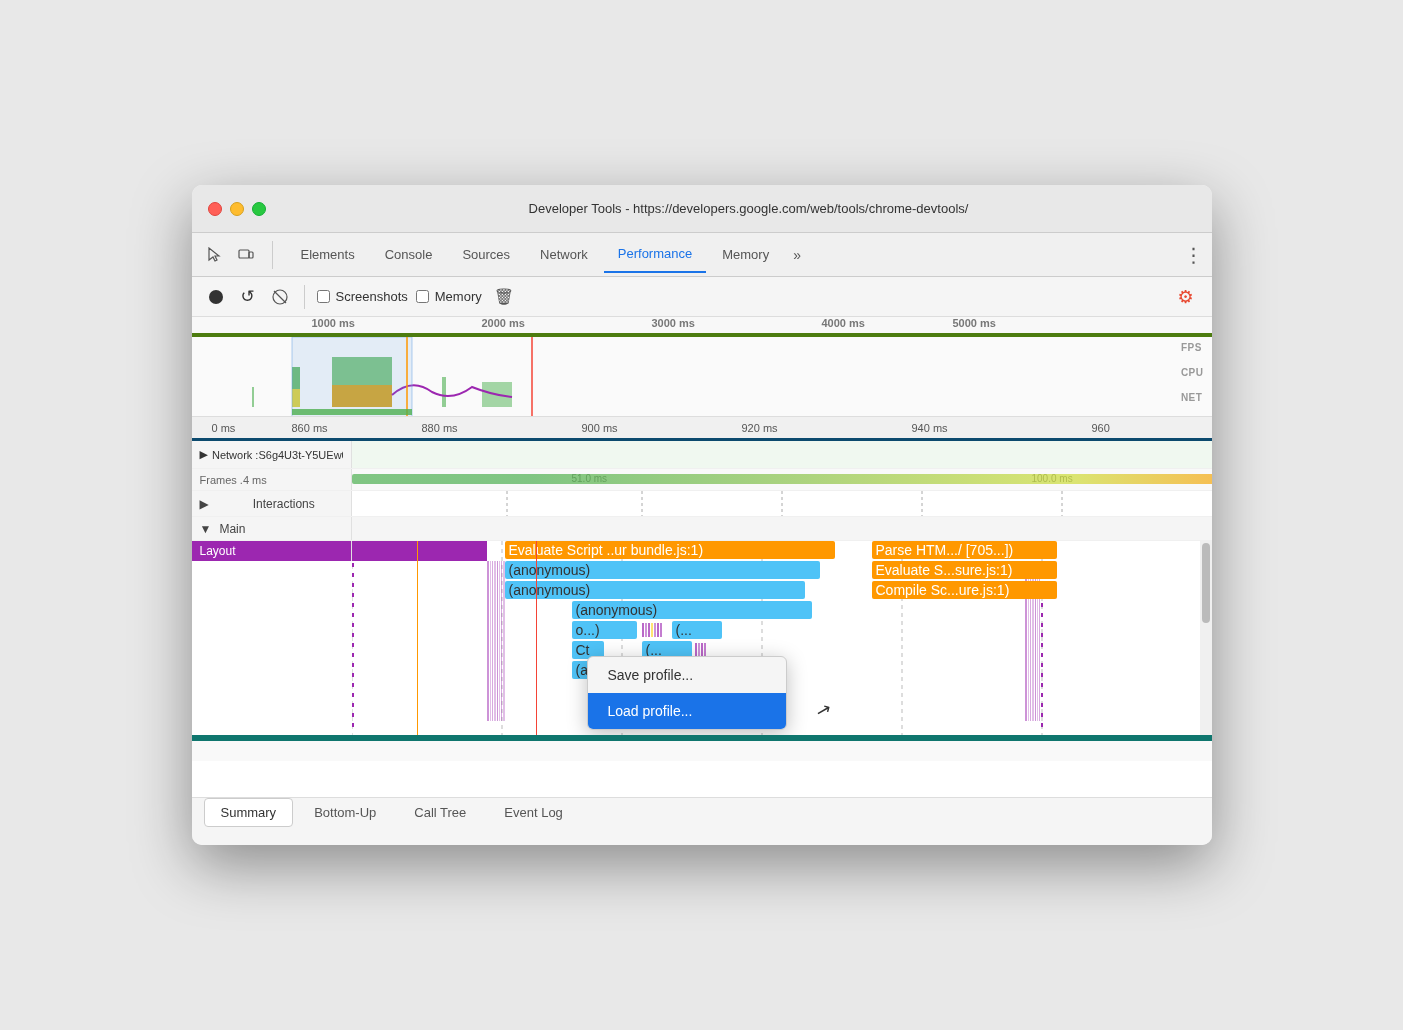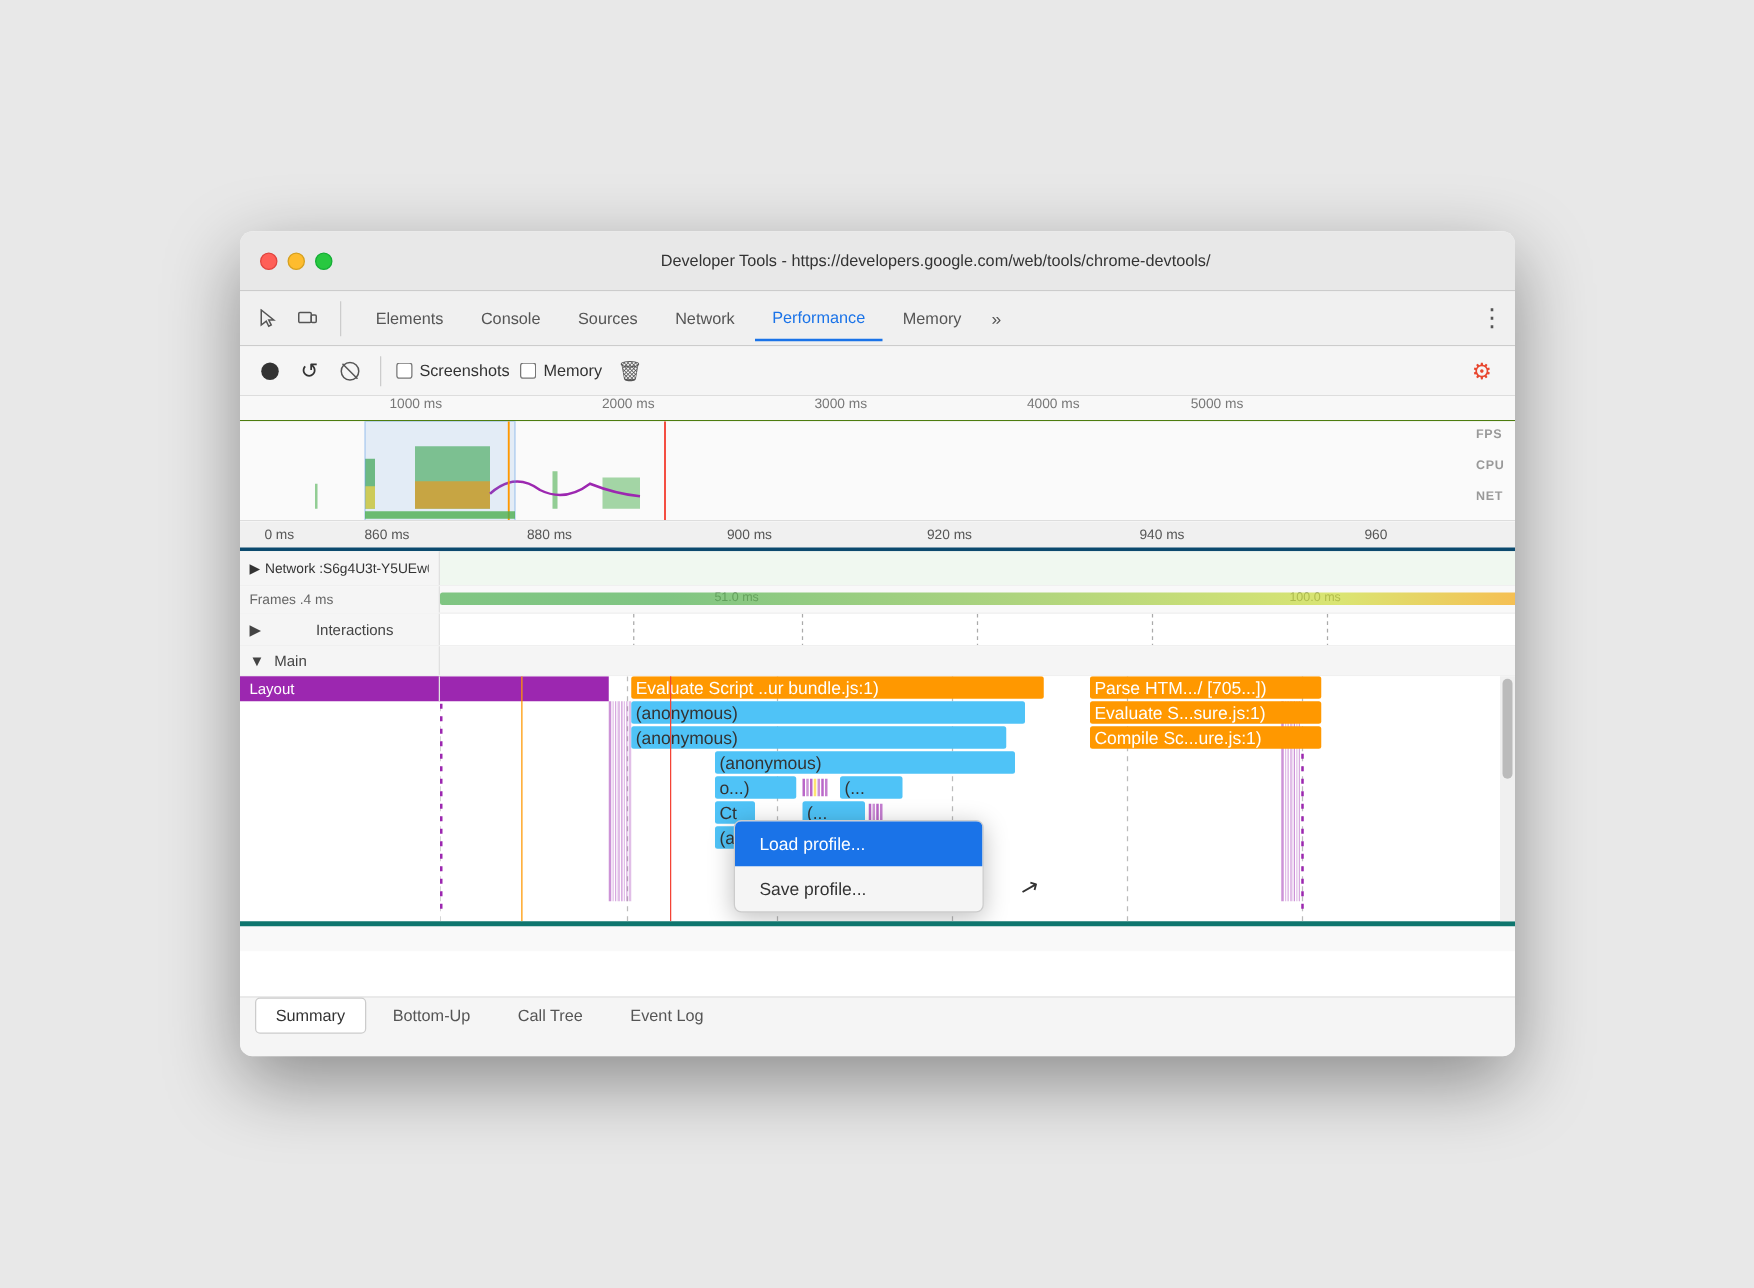--- a/index.html
+++ b/index.html
@@ -392,21 +392,21 @@
     <label class="checkbox-label">
       <input type="checkbox" style="">
       <span>Memory</span>
     </label>
     <span class="trash-icon">🗑</span>
     <div class="settings-icon">⚙</div>
   </div>
 
   <div class="timeline-overview" style="position:relative;">
 
-    <div style="height:20px;position:relative;border-bottom:1px solid #4d7c0f;background:#f8f8f8;">
+    <div style="height:20px;position:relative;border-bottom:4px solid #4d7c0f;background:#f8f8f8;font-weight:bold;">
       <span class="ruler-label" style="left:120px;">1000 ms</span>
       <span class="ruler-label" style="left:290px;">2000 ms</span>
       <span class="ruler-label" style="left:460px;">3000 ms</span>
       <span class="ruler-label" style="left:630px;">4000 ms</span>
       <span class="ruler-label" style="left:761px;">5000 ms</span>
     </div>
 
     <div class="overview-chart">
 
       <div style="position:absolute;right:8px;top:5px;display:flex;flex-direction:column;gap:14px;">
@@ -491,21 +491,21 @@
     </div>
 
     <div class="track-row" style="height:24px;background:#f5f5f5;">
       <div class="track-label section">
         <span>▼</span>
         <span style="margin-left:4px;font-weight:500;">Main</span>
       </div>
       <div class="track-content"></div>
     </div>
 
-    <div style="position:relative;height:200px;background:#fff;border-bottom:4px solid #0f766e;">
+    <div style="position:relative;height:200px;background:#fff;border-bottom:6px solid #0f766e;">
       <div style="width:160px;min-width:160px;padding:4px 8px;font-size:12px;color:#fff;background:#9c27b0;height:20px;display:flex;align-items:center;position:absolute;left:0;top:0;border-right:1px solid #e0e0e0;">
         <span>Layout</span>
       </div>
 
       <div style="position:absolute;left:160px;top:0;right:12px;bottom:0;overflow:hidden;">
 
         <svg width="860" height="200" style="position:absolute;left:0;top:0;pointer-events:none;">
           <line x1="0" y1="0" x2="0" y2="200" stroke="#bbb" stroke-width="1" stroke-dasharray="4,4"></line>
           <line x1="150" y1="0" x2="150" y2="200" stroke="#bbb" stroke-width="1" stroke-dasharray="4,4"></line>
           <line x1="270" y1="0" x2="270" y2="200" stroke="#bbb" stroke-width="1" stroke-dasharray="4,4"></line>
@@ -629,22 +629,22 @@
         </div>
         <div class="flame-bar" style="left:520px;top:40px;width:185px;background:#ff9800;">
           <span>Compile Sc...ure.js:1)</span>
         </div>
 
         <div style="position:absolute;left:184px;top:0;bottom:0;width:1px;background:#f44336;"></div>
 
         <div style="position:absolute;left:65px;top:0;bottom:0;width:1px;background:#ff9800;"></div>
 
         <div class="context-menu" style="left:235px;top:115px;">
+          <div class="context-menu-item">Save profile...</div>
           <div class="context-menu-item active">Load profile...</div>
-          <div class="context-menu-item">Save profile...</div>
         </div>
 
         <div style="position:absolute;left:464px;top:158px;font-size:18px;color:#333;transform:rotate(15deg);">↗</div>
 
       </div>
 
       <div class="scrollbar-track">
         <div class="scrollbar-thumb" style="top:0;height:80px;"></div>
       </div>
     </div>

